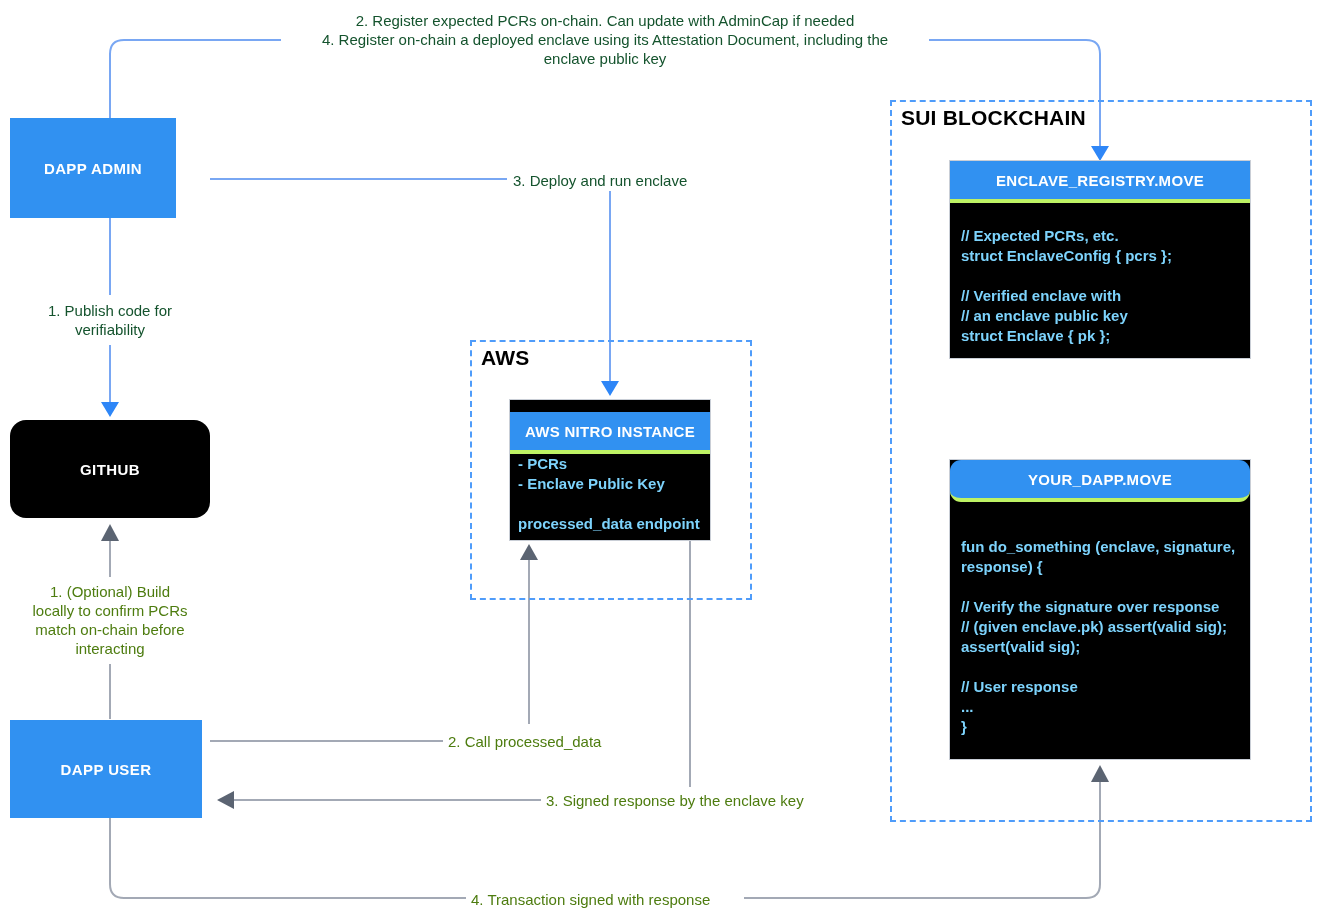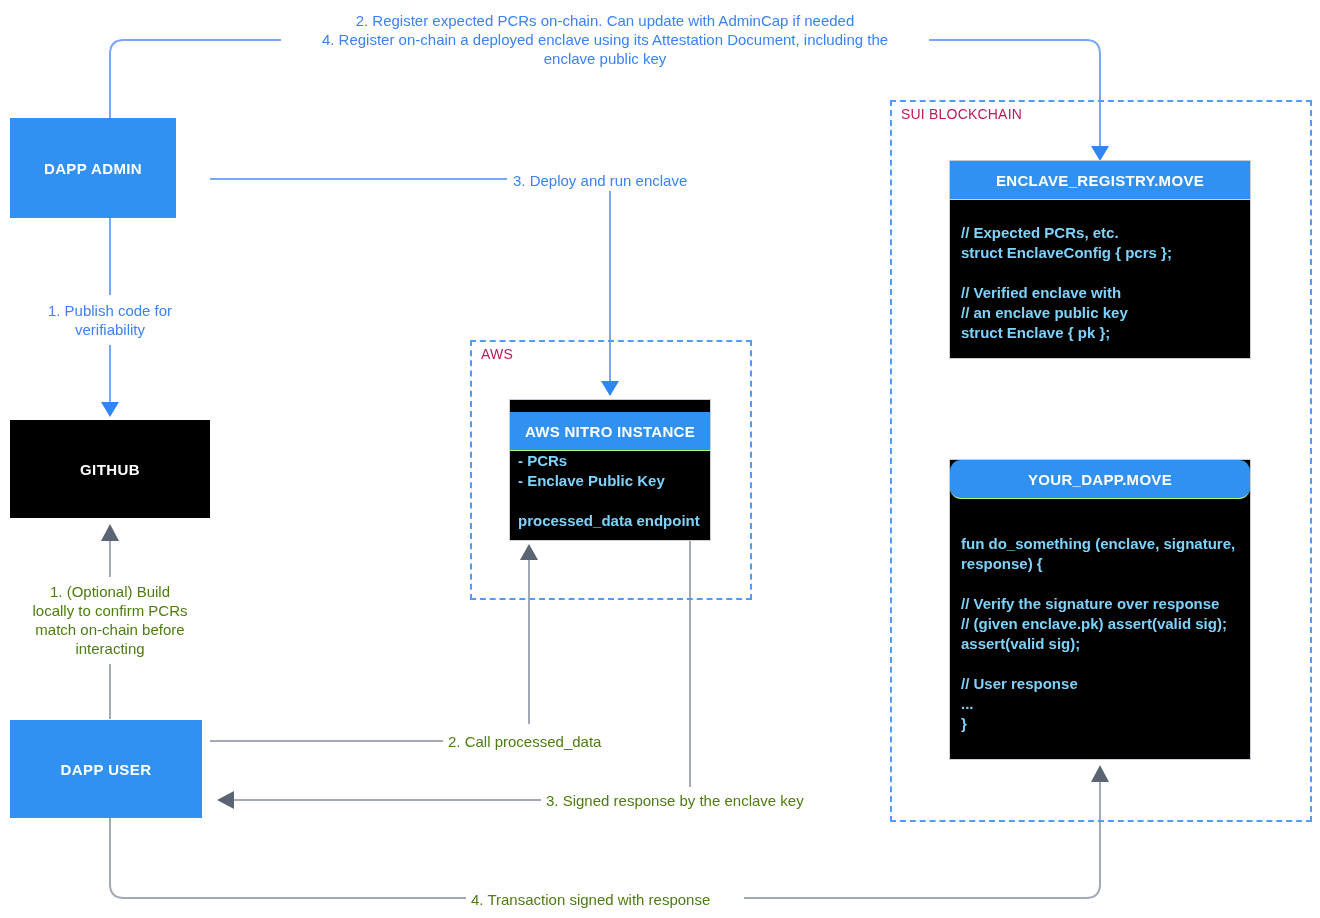--- a/index.html
+++ b/index.html
@@ -6,34 +6,34 @@
   .stage{
     position:relative;width:1320px;height:918px;background:#ffffff;overflow:hidden;
     font-family:"Liberation Sans", sans-serif;
   }
   .wires{position:absolute;left:0;top:0;width:1320px;height:918px;}
   .node{
     position:absolute;display:flex;align-items:center;justify-content:center;
     color:#ffffff;font-size:15px;font-weight:600;letter-spacing:.4px;
   }
   .node.blue{background:#3191F1;}
-  .node.black{background:#000000;}
+  .node.black{background:#000000;border-radius:16px;}
   .zone{position:absolute;border:2px dashed #4F9CFA;background:transparent;}
-  .zone-label{position:absolute;color:#be185d;font-size:14px;font-weight:400;letter-spacing:.2px;}
+  .zone-label{position:absolute;color:#000000;font-size:21px;font-weight:700;letter-spacing:.2px;}
   .module{position:absolute;border:1px solid #c9ced6;background:#000;}
   .module .mod-header{
     background:#3191F1;color:#fff;display:flex;align-items:center;justify-content:center;
-    font-size:15px;font-weight:700;letter-spacing:.3px;border-bottom:1px solid #bef264;
+    font-size:15px;font-weight:700;letter-spacing:.3px;border-bottom:4px solid #bef264;
   }
   .module .mod-code{
     color:#7dd3fc;font-size:15px;font-weight:600;line-height:20px;
     white-space:pre-line;
   }
   .lbl{position:absolute;font-size:15px;line-height:19px;white-space:pre-line;}
-  .lbl.blue{color:#3b82f6;font-weight:500;}
+  .lbl.blue{color:#14532d;font-weight:500;}
   .lbl.gray{color:#4d7c0f;font-weight:400;}
   .center{text-align:center;}
 </style>
 </head>
 <body>
 
 <div class="stage">
 
   <svg class="wires" viewBox="0 0 1320 918" xmlns="http://www.w3.org/2000/svg">
 

